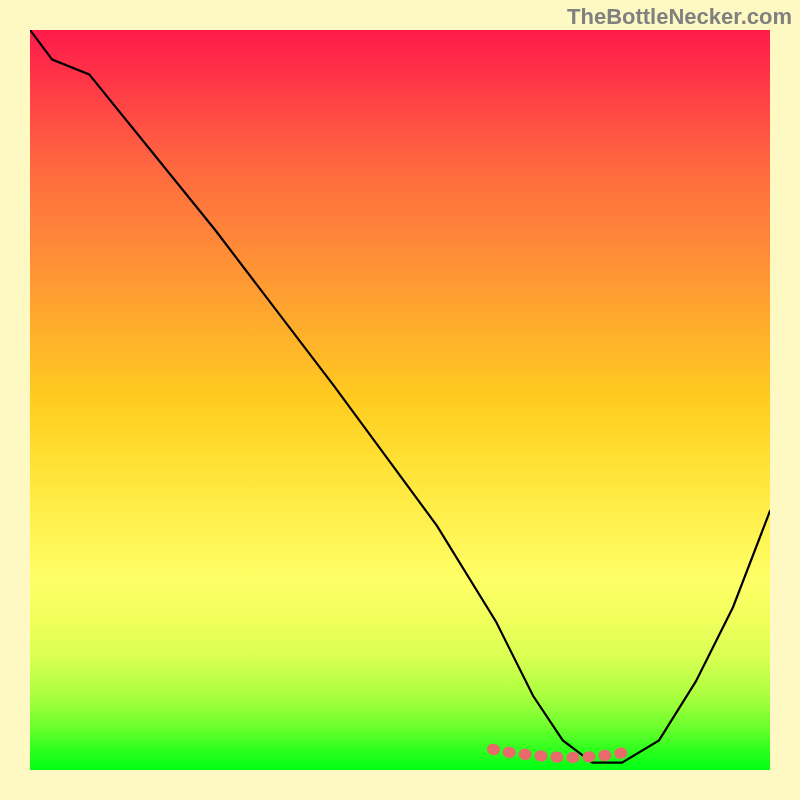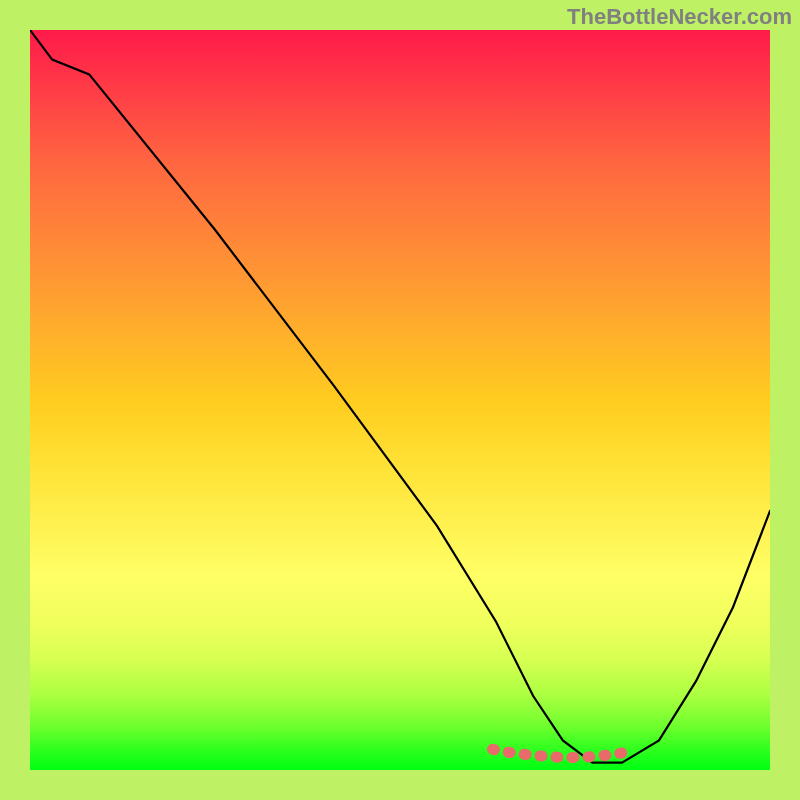--- a/index.html
+++ b/index.html
@@ -1,20 +1,20 @@
 <!DOCTYPE html>
 <html><head>
 <meta charset="utf-8">
 <style>
   * { margin: 0; padding: 0; box-sizing: border-box; }
   html, body { width: 800px; height: 800px; overflow: hidden; }
   .chart-container {
     width: 800px;
     height: 800px;
-    background: #bef264;
+    background: #fef9c3;
     position: relative;
   }
   .watermark {
     position: absolute;
     top: 4px;
     right: 8px;
     color: #808080;
     font-family: Arial, sans-serif;
     font-size: 22px;
     font-weight: bold;

